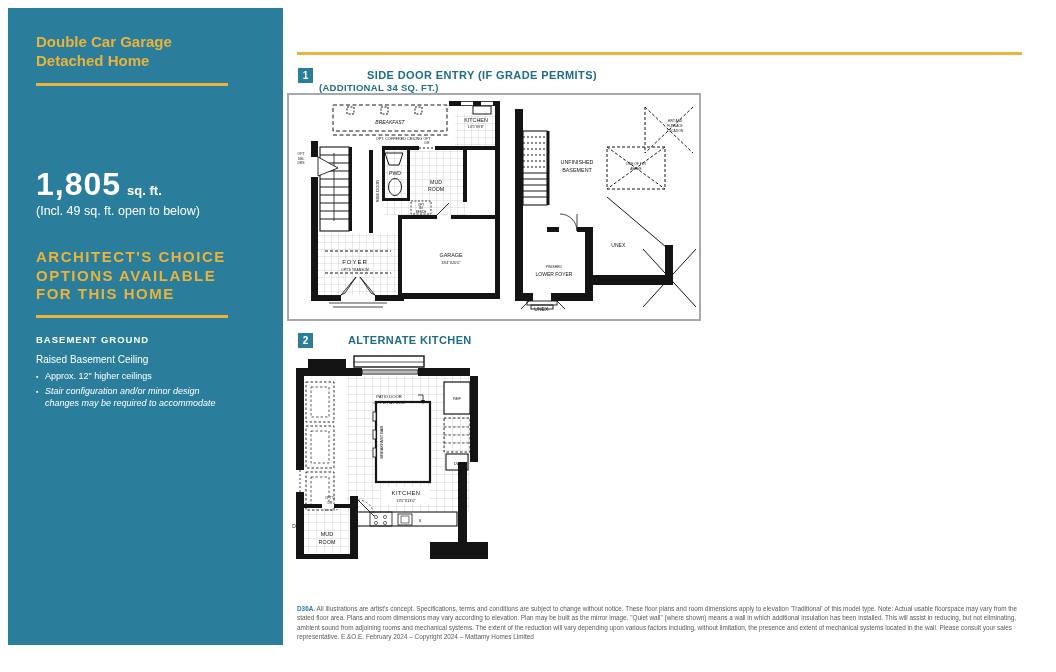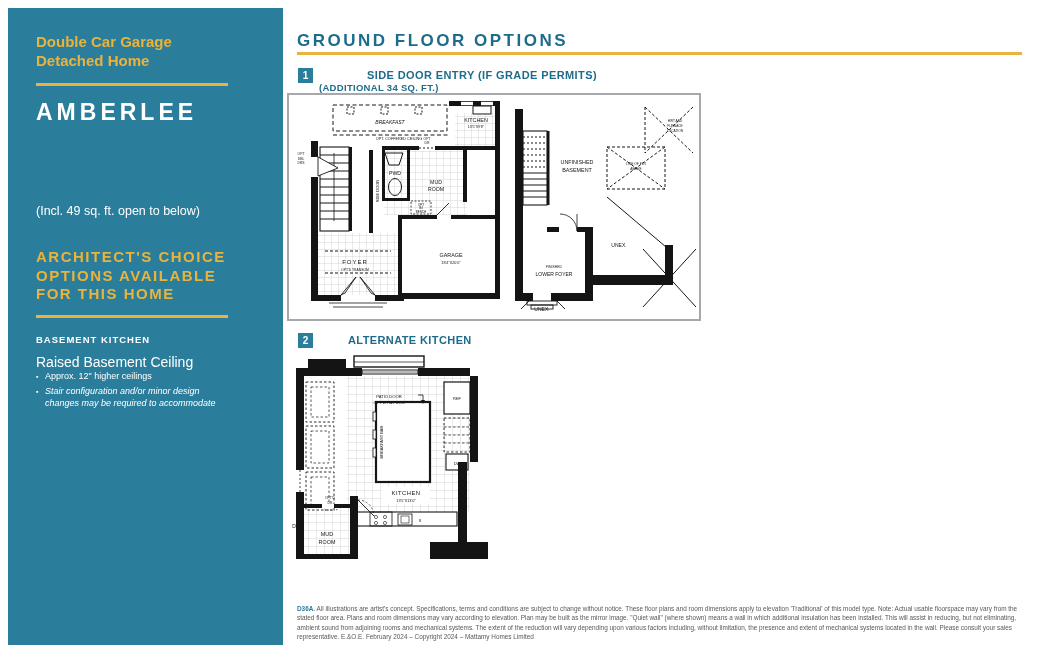--- a/index.html
+++ b/index.html
@@ -12,21 +12,21 @@
   .sb-type { top:24px; color:#E9B33C; font-weight:bold; font-size:15px; line-height:19px; }
   .sb-rule1 { top:75px; width:192px; height:3px; background:#E9B33C; }
   .sb-model { top:90px; color:#fff; font-weight:bold; font-size:23px; letter-spacing:4px; line-height:29px; }
   .sb-sqft { top:158px; color:#fff; display:flex; align-items:baseline; }
   .sb-sqft .val { font-size:32px; font-weight:bold; letter-spacing:1px; }
   .sb-sqft .unit { font-size:13px; font-weight:bold; margin-left:6px; }
   .sb-note { top:196px; color:#fff; font-size:12.5px; }
   .sb-arch { top:240px; color:#E9B33C; font-weight:bold; font-size:15px; letter-spacing:1.5px; line-height:18.5px; }
   .sb-rule2 { top:307px; width:192px; height:3px; background:#E9B33C; }
   .sb-bh { top:326px; color:#fff; font-weight:bold; font-size:9.5px; letter-spacing:1px; }
-  .sb-sub { top:346px; color:#fff; font-size:14px; }
+  .sb-sub { top:346px; color:#fff; font-size:10px; }
   .sb-li { color:#fff; font-size:9px; line-height:11.5px; width:200px; padding-left:9px; position:absolute; left:28px; }
   .sb-li::before { content:"▪"; position:absolute; left:0; top:0; font-size:7px; }
   .sb-li1 { top:363px; }
   .sb-li2 { top:378px;font-style:italic; }
 
   
   .main-title { position:absolute; left:297px; top:31px; color:#1E6C8C; font-weight:bold; font-size:17px; letter-spacing:2.5px; }
   .main-rule { position:absolute; left:297px; top:52px; width:725px; height:3px; background:#E9B33C; }
   .opt-badge { position:absolute; width:15px; height:15px; background:#2B7E9B; color:#fff; font-weight:bold; font-size:10px; text-align:center; line-height:15px; }
   .opt-label { position:absolute; color:#1E6C8C; font-weight:bold; font-size:11px; letter-spacing:0.4px;margin-left:48px; }
@@ -48,36 +48,38 @@
 
 <div class="page">
 
   <div class="sidebar">
     <div class="sb sb-type">
       <div>Double Car Garage</div>
       <div>Detached Home</div>
     </div>
     <div class="sb sb-rule1"></div>
     <div class="sb sb-model">
-      <div>AMBERLEE</div>
+    </div>
+    <div class="sb sb-sqft">
+      <span class="val">1,805</span>
+      <span class="unit">sq. ft.</span>
     </div>
     <div class="sb sb-note">(Incl. 49 sq. ft. open to below)</div>
     <div class="sb sb-arch">
       <div>ARCHITECT'S CHOICE</div>
       <div>OPTIONS AVAILABLE</div>
       <div>FOR THIS HOME</div>
     </div>
     <div class="sb sb-rule2"></div>
-    <div class="sb sb-bh">BASEMENT KITCHEN</div>
+    <div class="sb sb-bh">BASEMENT GROUND</div>
     <div class="sb sb-sub">Raised Basement Ceiling</div>
     <div class="sb-li sb-li1">Approx. 12" higher ceilings</div>
     <div class="sb-li sb-li2">Stair configuration and/or minor design changes may be required to accommodate</div>
   </div>
 
-  <div class="main-title">GROUND FLOOR OPTIONS</div>
   <div class="main-rule"></div>
 
   <div class="opt-badge b1">1</div>
   <div class="opt-label l1">SIDE DOOR ENTRY (IF GRADE PERMITS)</div>
   <div class="opt-sub s1">(ADDITIONAL 34 SQ. FT.)</div>
 
   <div class="plan1-box">
     <svg width="410" height="224" viewBox="0 0 410 224">
       <defs>
         <pattern id="tileA" width="7" height="7" patternUnits="userSpaceOnUse">

